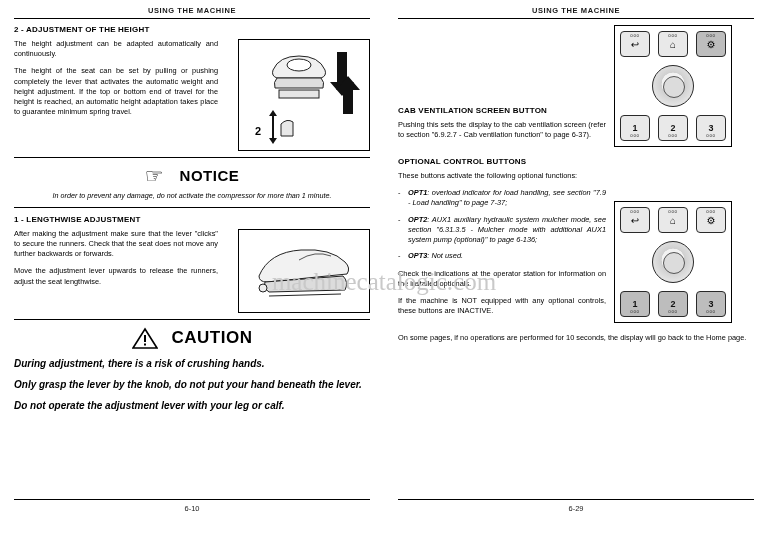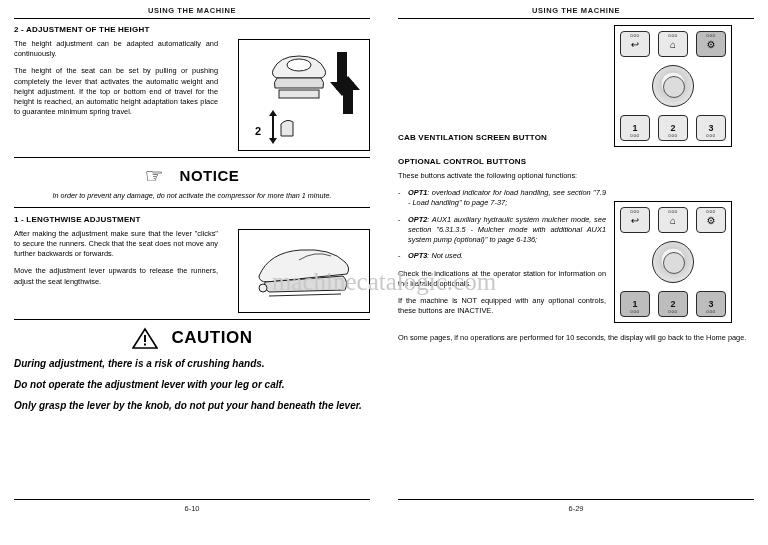--- a/index.html
+++ b/index.html
@@ -331,39 +331,40 @@
         <svg width="26" height="23" viewBox="0 0 26 23">
           <path d="M13 2 L25 21 L1 21 Z" fill="none" stroke="#000" stroke-width="1.6"></path>
           <rect x="12" y="8" width="2" height="7" fill="#000"></rect>
           <rect x="12" y="16.5" width="2" height="2" fill="#000"></rect>
         </svg>
         <span class="caution-title">CAUTION</span>
       </div>
 
       <div class="caution-list">
         <p>During adjustment, there is a risk of crushing hands.</p>
+        <p>Only grasp the lever by the knob, do not put your hand beneath the lever.</p>
         <p>Do not operate the adjustment lever with your leg or calf.</p>
-        <p>Only grasp the lever by the knob, do not put your hand beneath the lever.</p>
       </div>
 
       <div class="foot-zone">
         <div class="rule-bottom"></div>
         <div class="foot">6-10</div>
       </div>
     </div>
   </div>
 
   <div class="page">
     <div class="page-inner">
       <div class="run-head">USING THE MACHINE</div>
       <div class="rule"></div>
 
       <div class="right-col">
         <div class="rtext">
           <h2 class="sec">CAB VENTILATION SCREEN BUTTON</h2>
+          <p class="body">Pushing this sets the display to the cab ventilation screen (refer to section "6.9.2.7 - Cab ventilation function" to page 6-37).</p>
         </div>
         <div class="keypad">
           <div class="kp-row">
             <div class="kbtn">
               <span class="dots">ooo</span>
               <span>↩</span>
             </div>
             <div class="kbtn">
               <span class="dots">ooo</span>
               <span>⌂</span>

